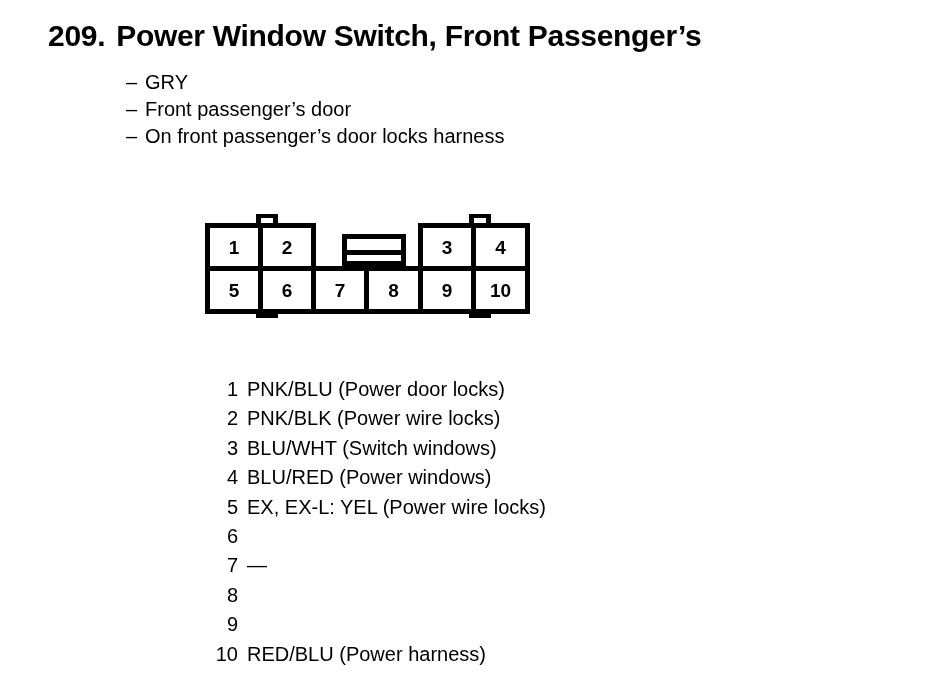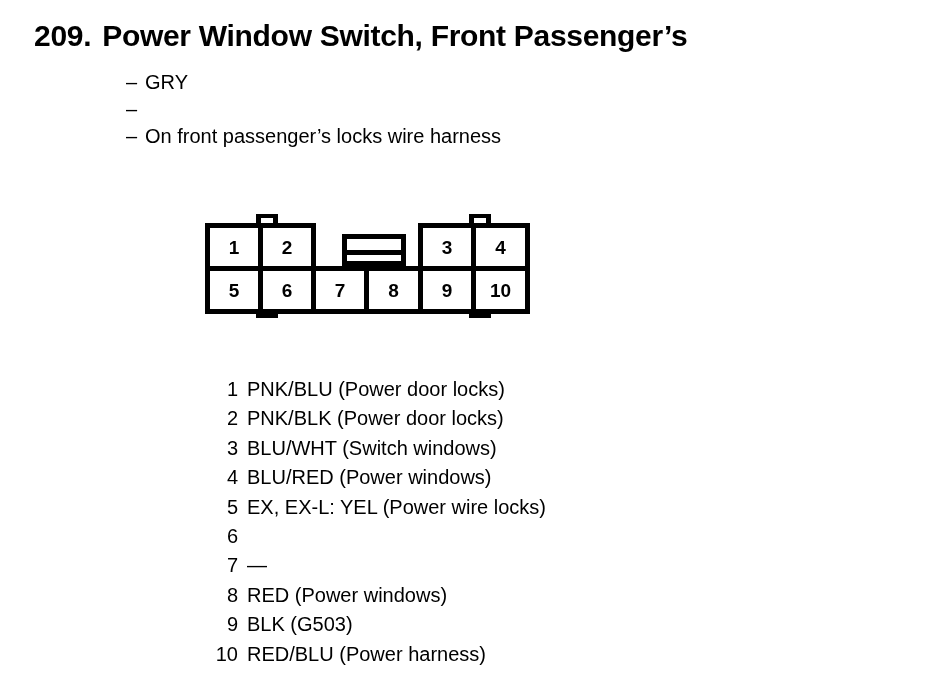--- a/index.html
+++ b/index.html
@@ -13,21 +13,21 @@
     position: relative;
     overflow: hidden;
     font-family: "Liberation Sans", sans-serif;
     color: #000000;
     -webkit-font-smoothing: none;
   }
 
   
   #title {
     position: absolute;
-    left: 34px;
+    left: 48px;
     top: 19px;
     font-size: 30px;
     font-weight: bold;
     letter-spacing: -0.3px;
     white-space: nowrap;
     line-height: 34px;
   }
   #title .num {
     margin-right: 11px;
   }
@@ -131,24 +131,25 @@
   <span class="num">209.</span><span>Power Window Switch, Front Passenger’s</span>
 </div>
 
 <div id="bullets">
   <div class="bullet-row">
     <span class="bullet-dash">–</span>
     <span>GRY</span>
   </div>
   <div class="bullet-row">
     <span class="bullet-dash">–</span>
+    <span>Front passenger’s door</span>
   </div>
   <div class="bullet-row">
     <span class="bullet-dash">–</span>
-    <span>On front passenger’s locks wire harness</span>
+    <span>On front passenger’s door locks harness</span>
   </div>
 </div>
 
 <div id="connector">
 
   <div class="tab" style="left:51px;  top:0px;  width:22px; height:14px;"></div>
   <div class="tab-notch" style="left:56px; top:4px; width:12px; height:8px;"></div>
 
   <div class="tab" style="left:264px; top:0px;  width:22px; height:14px;"></div>
   <div class="tab-notch" style="left:269px; top:4px; width:12px; height:8px;"></div>
@@ -203,21 +204,21 @@
   <div class="blk" style="left:213px; top:9px; width:5px; height:48px;"></div>
 </div>
 
 <div id="pinlist">
   <div class="pin-row">
     <span class="pin-no">1</span>
     <span class="pin-desc">PNK/BLU (Power door locks)</span>
   </div>
   <div class="pin-row">
     <span class="pin-no">2</span>
-    <span class="pin-desc">PNK/BLK (Power door locks)</span>
+    <span class="pin-desc">PNK/BLK (Power wire locks)</span>
   </div>
   <div class="pin-row">
     <span class="pin-no">3</span>
     <span class="pin-desc">BLU/WHT (Switch windows)</span>
   </div>
   <div class="pin-row">
     <span class="pin-no">4</span>
     <span class="pin-desc">BLU/RED (Power windows)</span>
   </div>
   <div class="pin-row">
@@ -226,23 +227,21 @@
   </div>
   <div class="pin-row">
     <span class="pin-no">6</span>
   </div>
   <div class="pin-row">
     <span class="pin-no">7</span>
     <span class="pin-desc">—</span>
   </div>
   <div class="pin-row">
     <span class="pin-no">8</span>
-    <span class="pin-desc">RED (Power windows)</span>
   </div>
   <div class="pin-row">
     <span class="pin-no">9</span>
-    <span class="pin-desc">BLK (G503)</span>
   </div>
   <div class="pin-row">
     <span class="pin-no">10</span>
     <span class="pin-desc">RED/BLU (Power harness)</span>
   </div>
 </div>
 
 </body></html>

